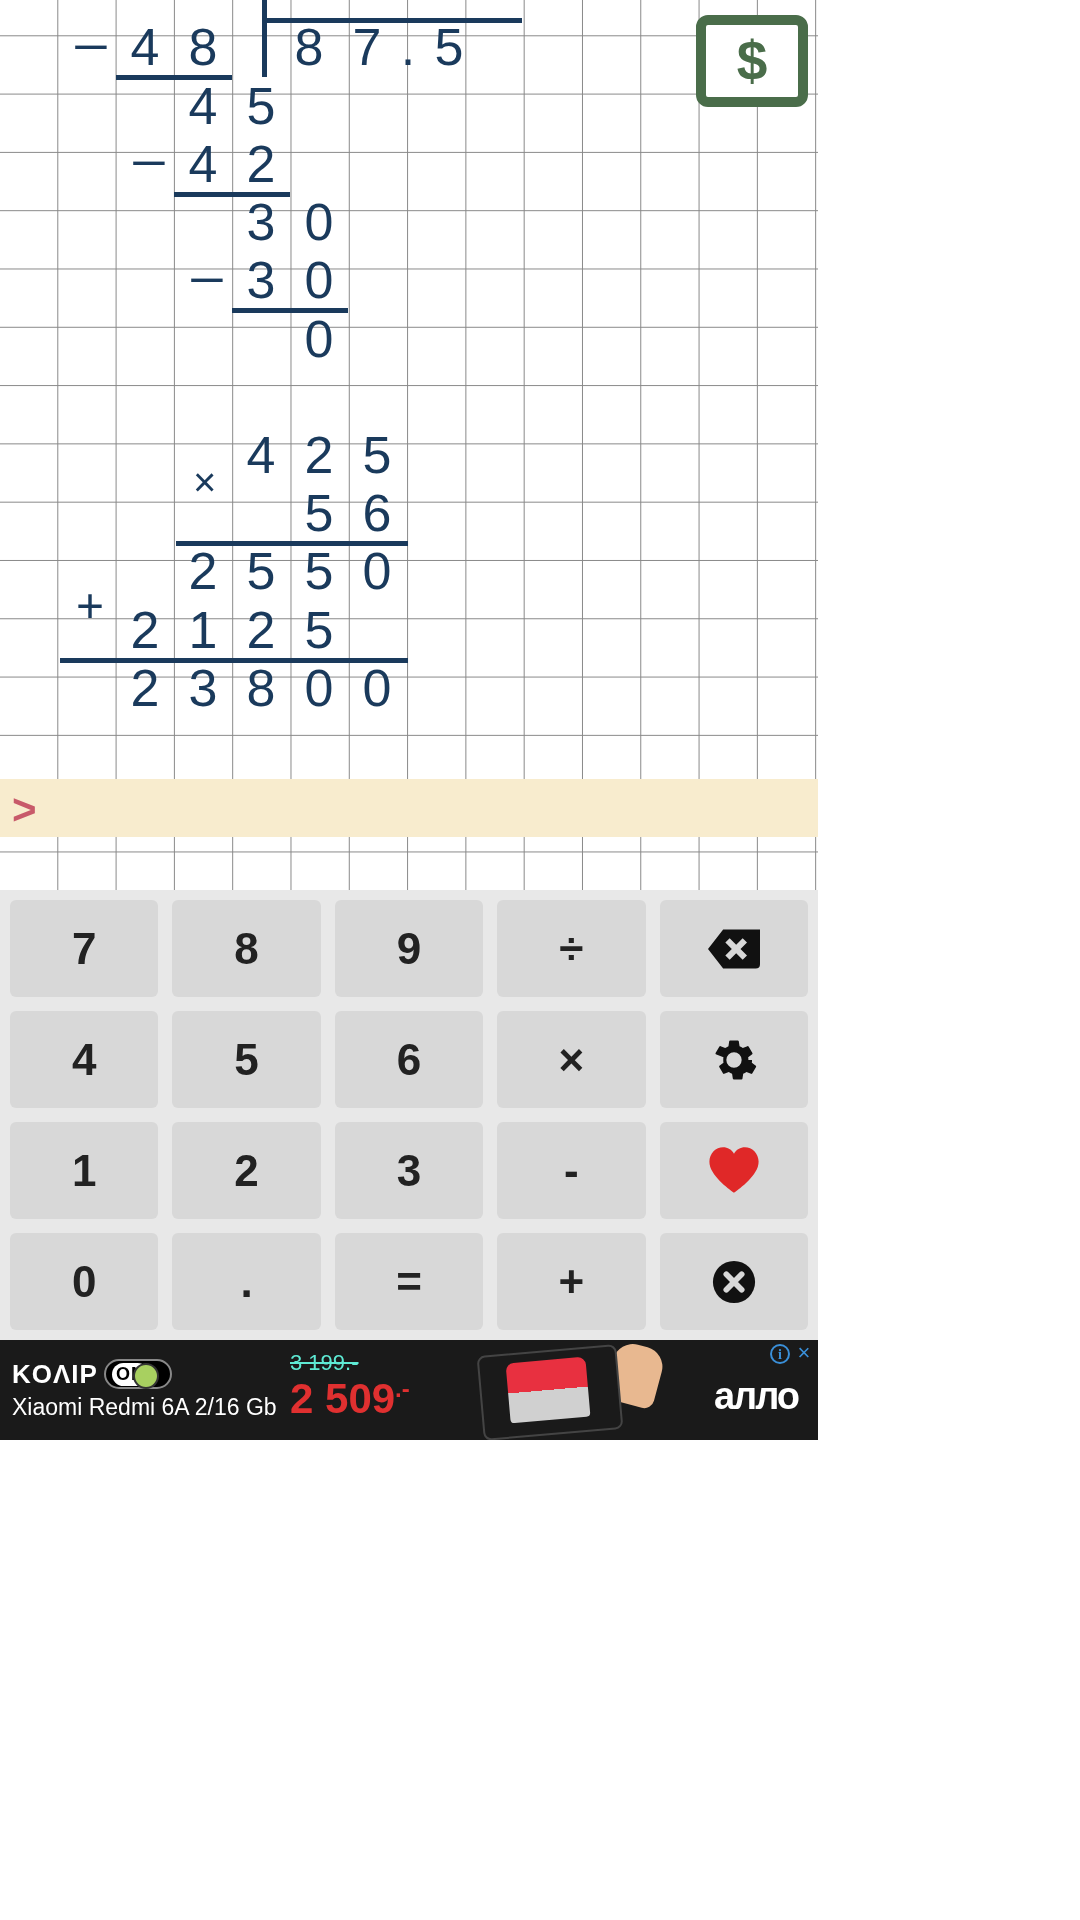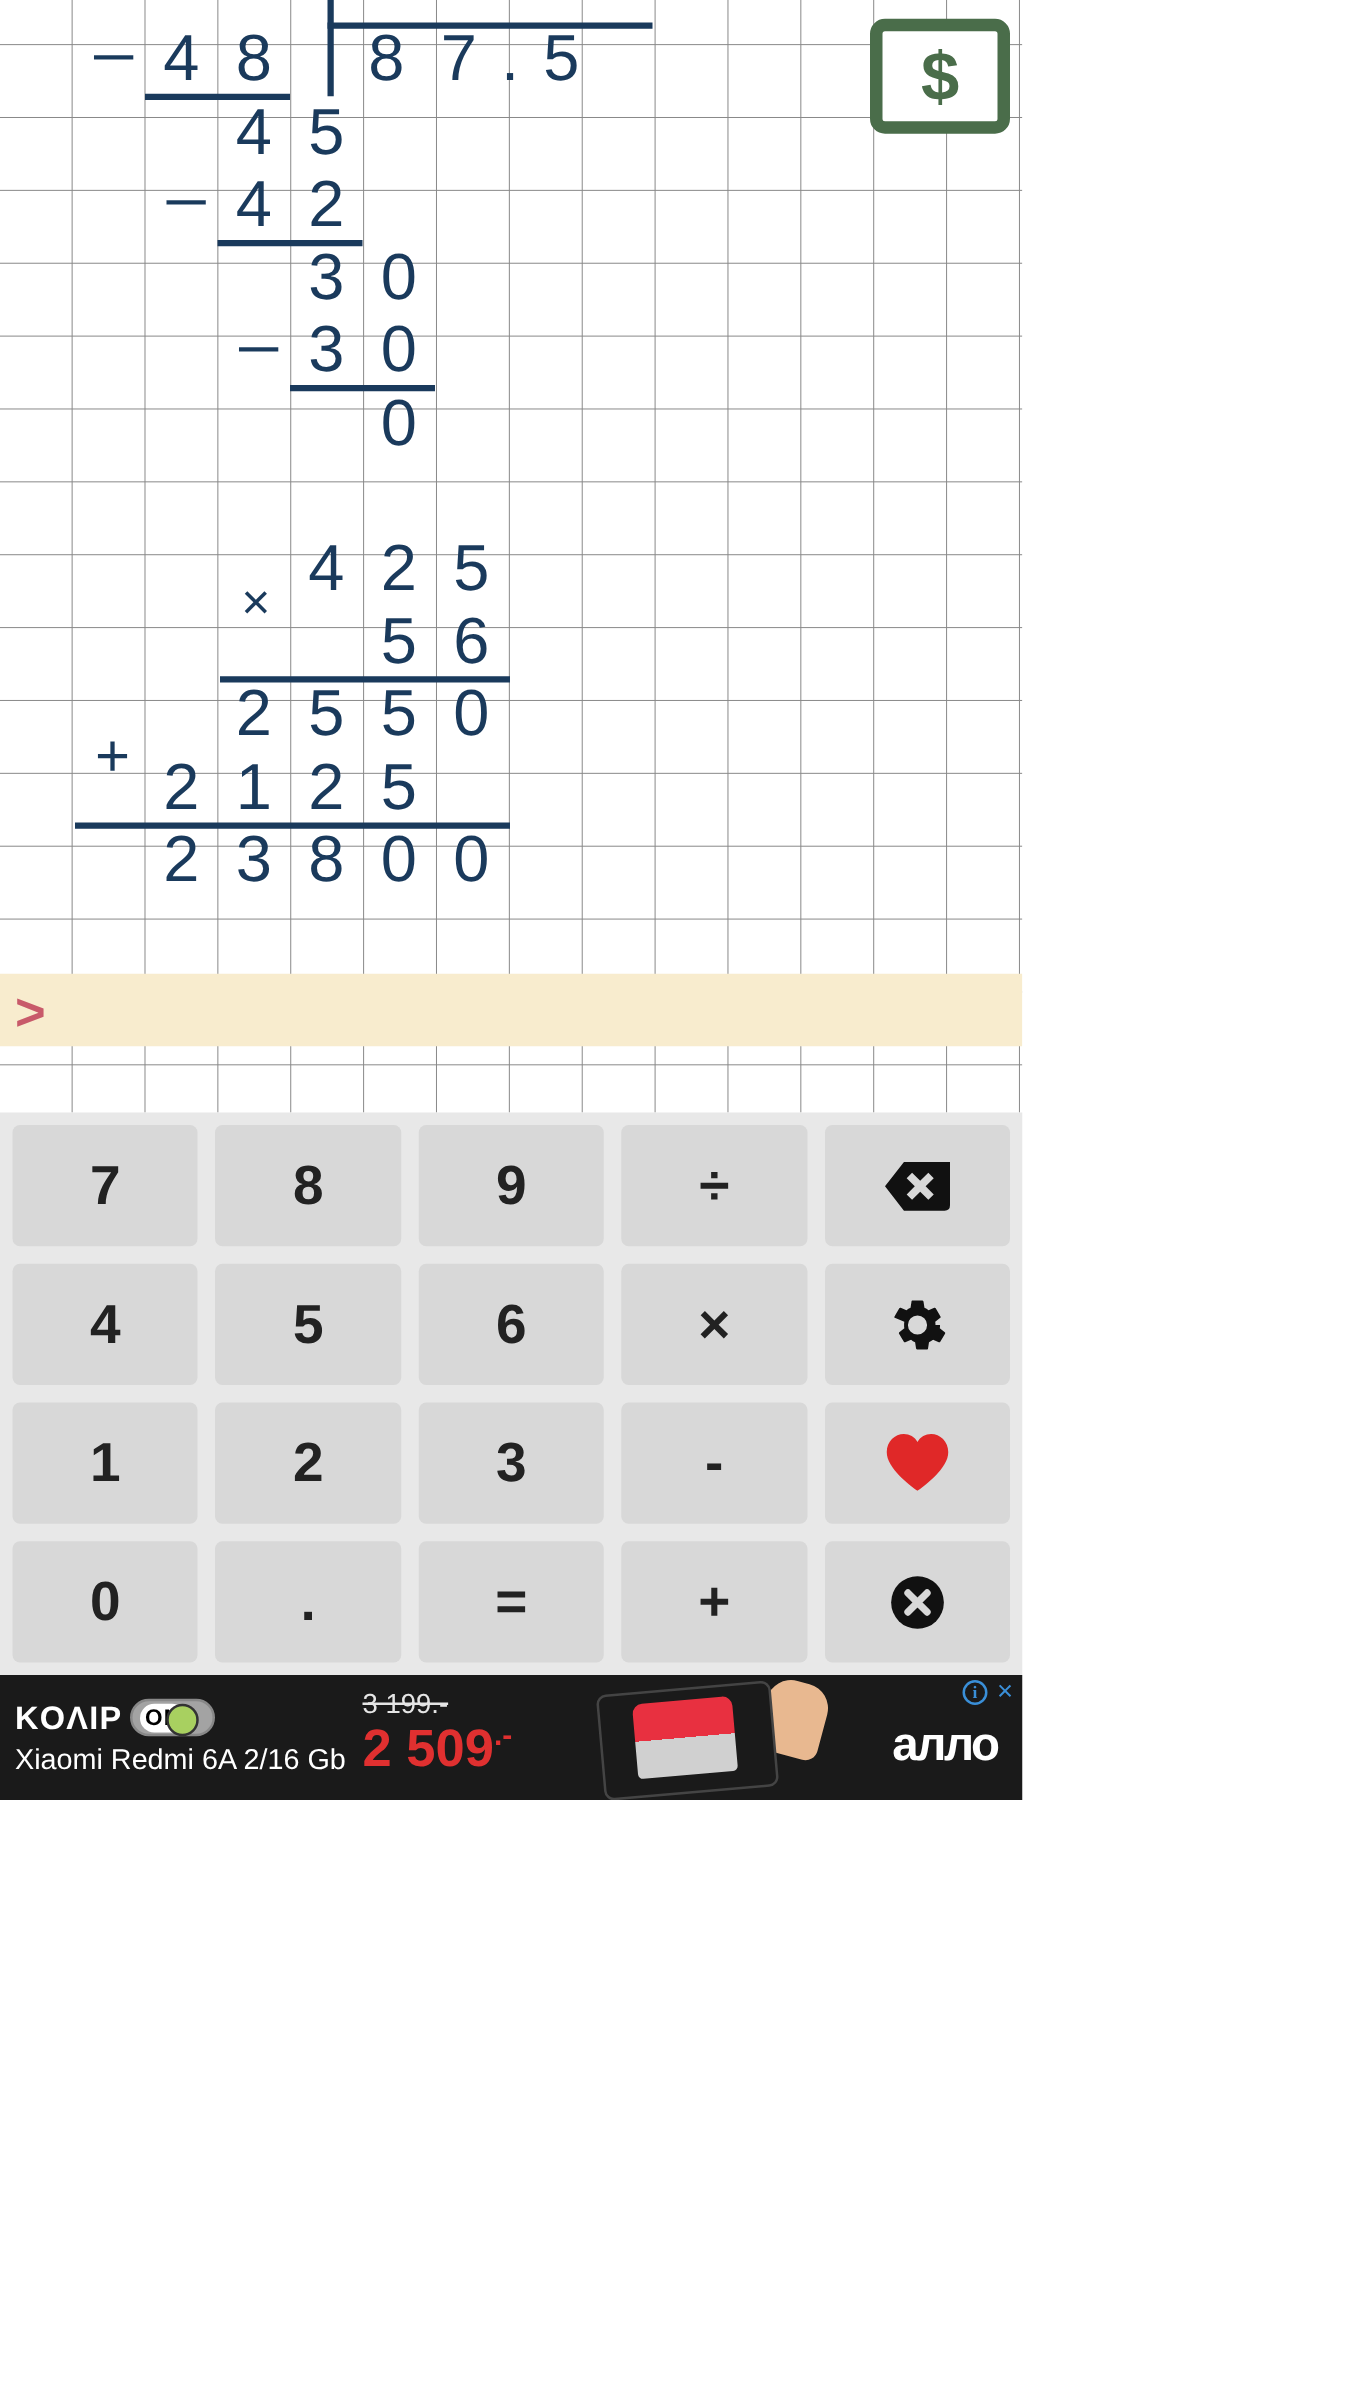--- a/index.html
+++ b/index.html
@@ -101,23 +101,23 @@
       background: #1a1a1a;
       position: relative;
       display: flex;
       align-items: center;
       overflow: hidden;
     }
     .ad-left { color: #fff; padding-left: 12px; }
     .ad-brand { font-size: 26px; font-weight: bold; letter-spacing: 1px; display:flex; align-items:flex-start;}
     .ad-on { background: #fff; color: #000; border-radius: 18px; padding: 1px 4px; margin-left: 2px; position:relative; font-size:18px; font-weight:bold;}
     .ad-on::after { content:""; position:absolute; right:-10px; top:0px; width:22px; height:22px; background:#a8d060; border-radius:50%; border:2px solid #333;}
-    .ad-toggle { display:inline-block; width:68px; height:30px; background:#a3a3a3; border:2px solid #888; border-radius:18px; margin-left:6px; position:relative; vertical-align:middle;}
+    .ad-toggle { display:inline-block; width:68px; height:30px; background:#000000; border:2px solid #888; border-radius:18px; margin-left:6px; position:relative; vertical-align:middle;}
     .ad-desc { font-size: 23px; color:#fff; margin-top:4px;}
-    .ad-price-old { color:#e5e5e5; font-size:22px; text-decoration: line-through; position:absolute; left:290px; top:10px;}
+    .ad-price-old { color:#5eead4; font-size:22px; text-decoration: line-through; position:absolute; left:290px; top:10px;}
     .ad-price { color:#e03030; font-size:42px; font-weight:bold; position:absolute; left:290px; top:35px;}
     .ad-currency { font-size:24px; vertical-align: top;}
     .ad-right { color: #ffffff; font-size: 38px; position:absolute; right:20px; top:35px; font-weight:bold; letter-spacing:-2px;margin-left:16px;}
     .ad-icons { position:absolute; top:4px; right:4px; display:flex; gap:4px;}
     .ad-info { width:20px; height:20px; border:2px solid #3a8fd8; border-radius:50%; color:#3a8fd8; font-size:14px; text-align:center; line-height:17px; font-weight:bold; font-family:serif;}
     .ad-close { width:20px; height:20px; color:#3a8fd8; font-size:22px; text-align:center; line-height:18px;}
     .phone-hand { position:absolute; left:460px; top:5px; width:200px; height:90px;}
     .phone { position:absolute; width:140px; height:85px; background:#1a1a1a; border:2px solid #444; border-radius:8px; transform:rotate(-5deg); bottom:0; left:20px;}
     .train { position:absolute; width:80px; height:60px; background: linear-gradient(#e83040 0%, #e83040 50%, #d0d0d0 50%, #d0d0d0 100%); border-radius:8px 8px 4px 4px; top:15px; left:48px; transform:rotate(-5deg);}
     .hand { position:absolute; width:50px; height:60px; background:#e8b890; border-radius:20px 20px 10px 10px; right:0px; top:0px; transform:rotate(15deg);}

